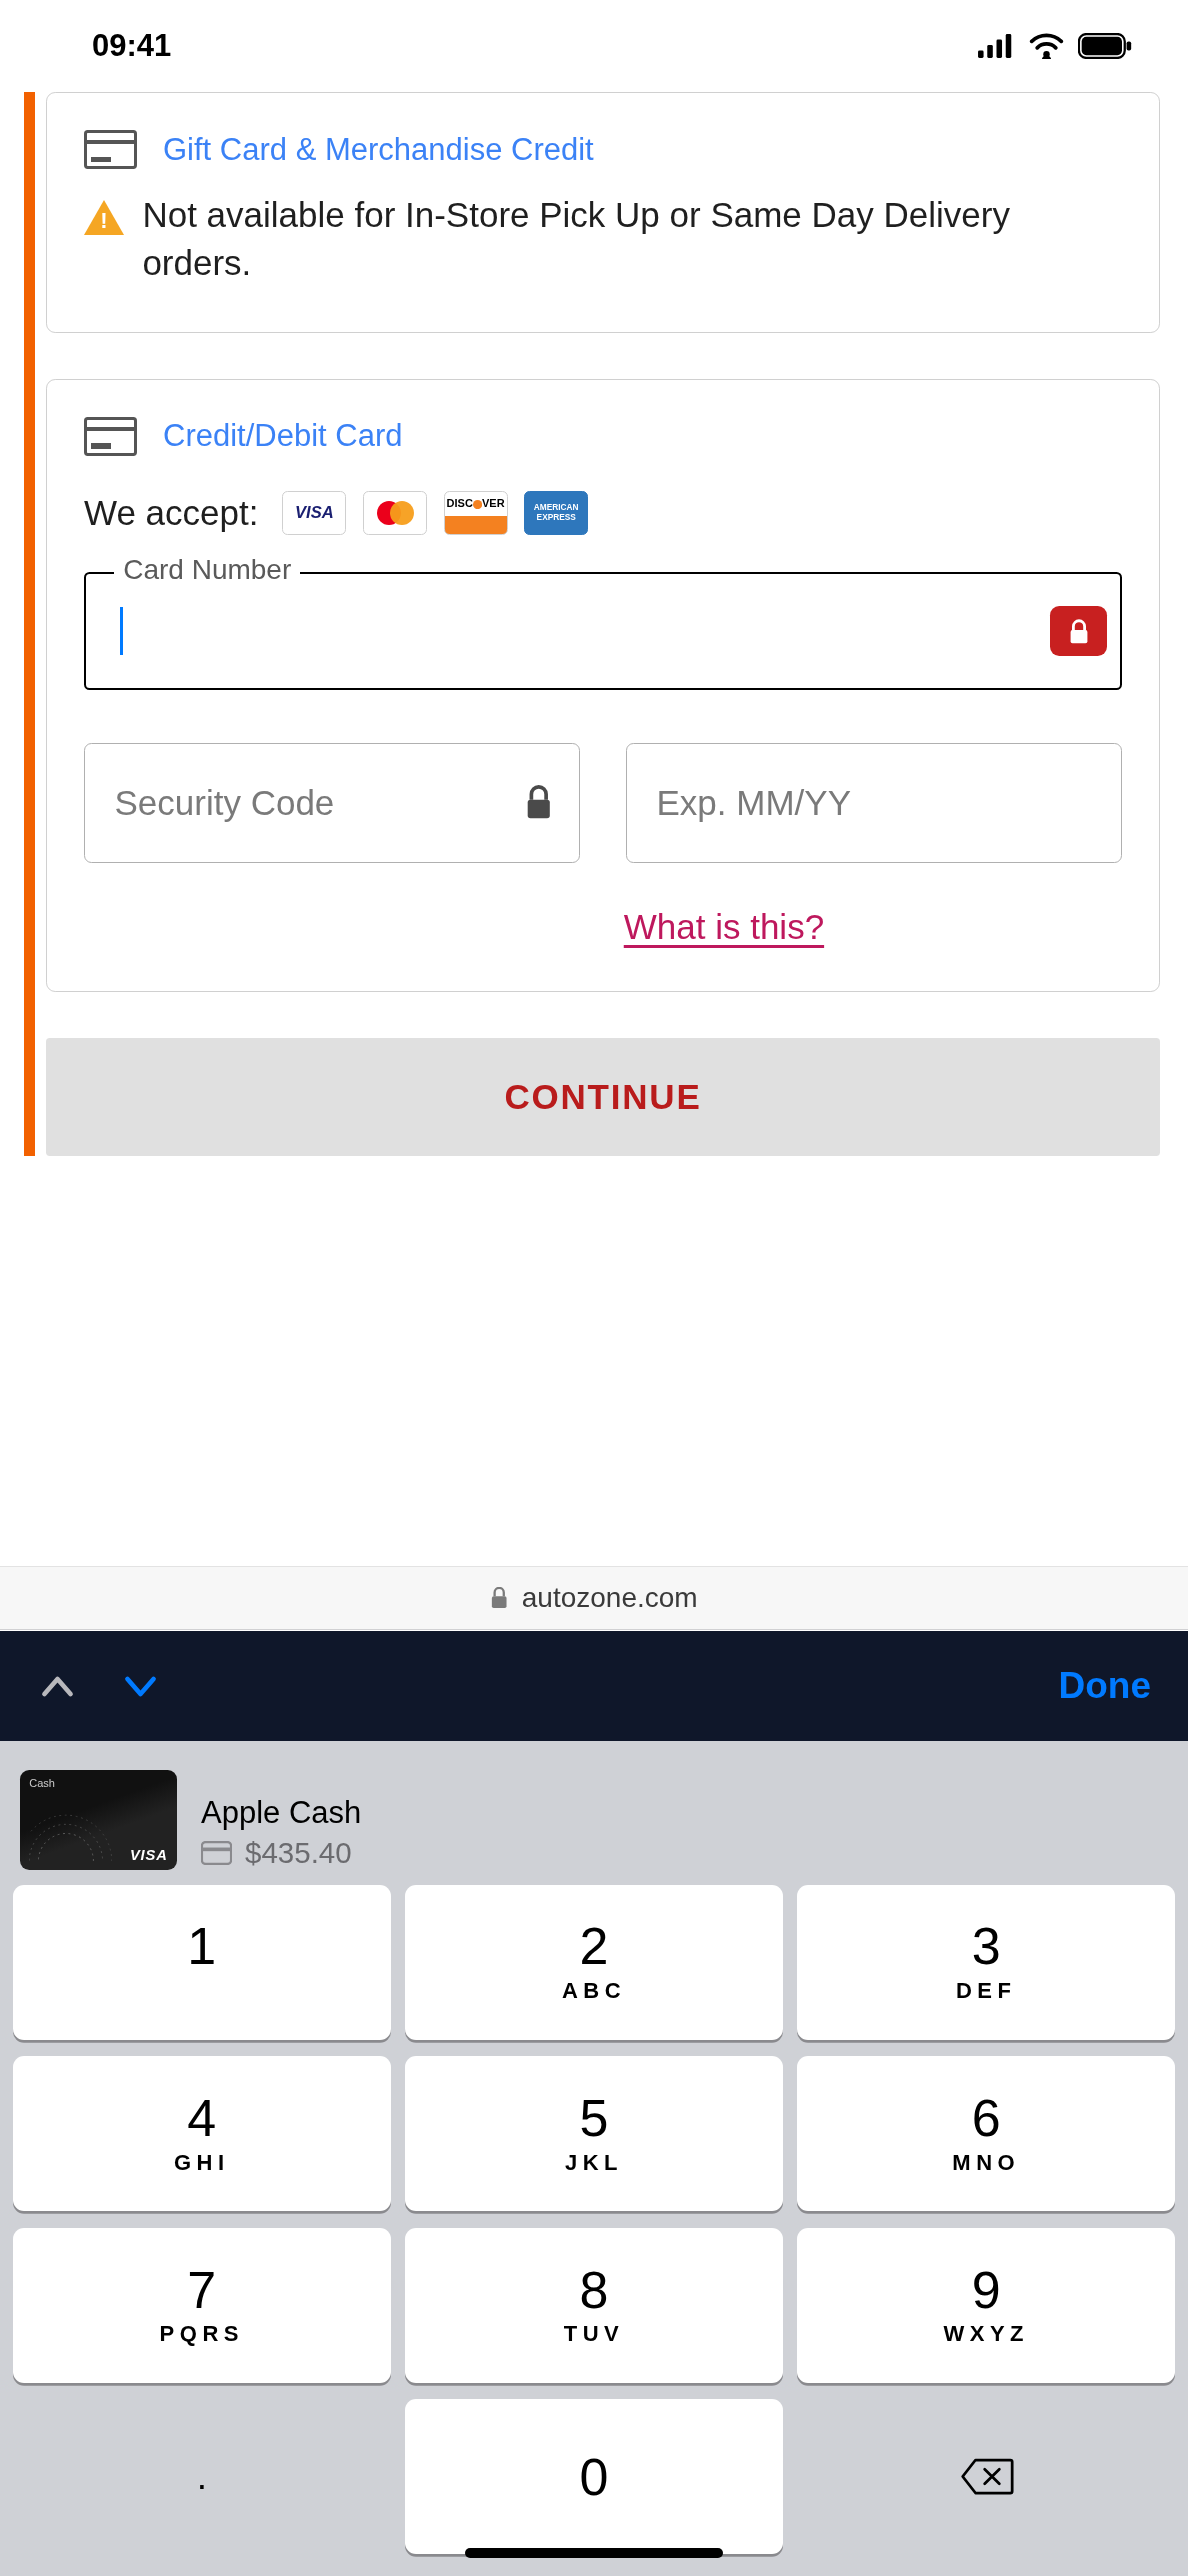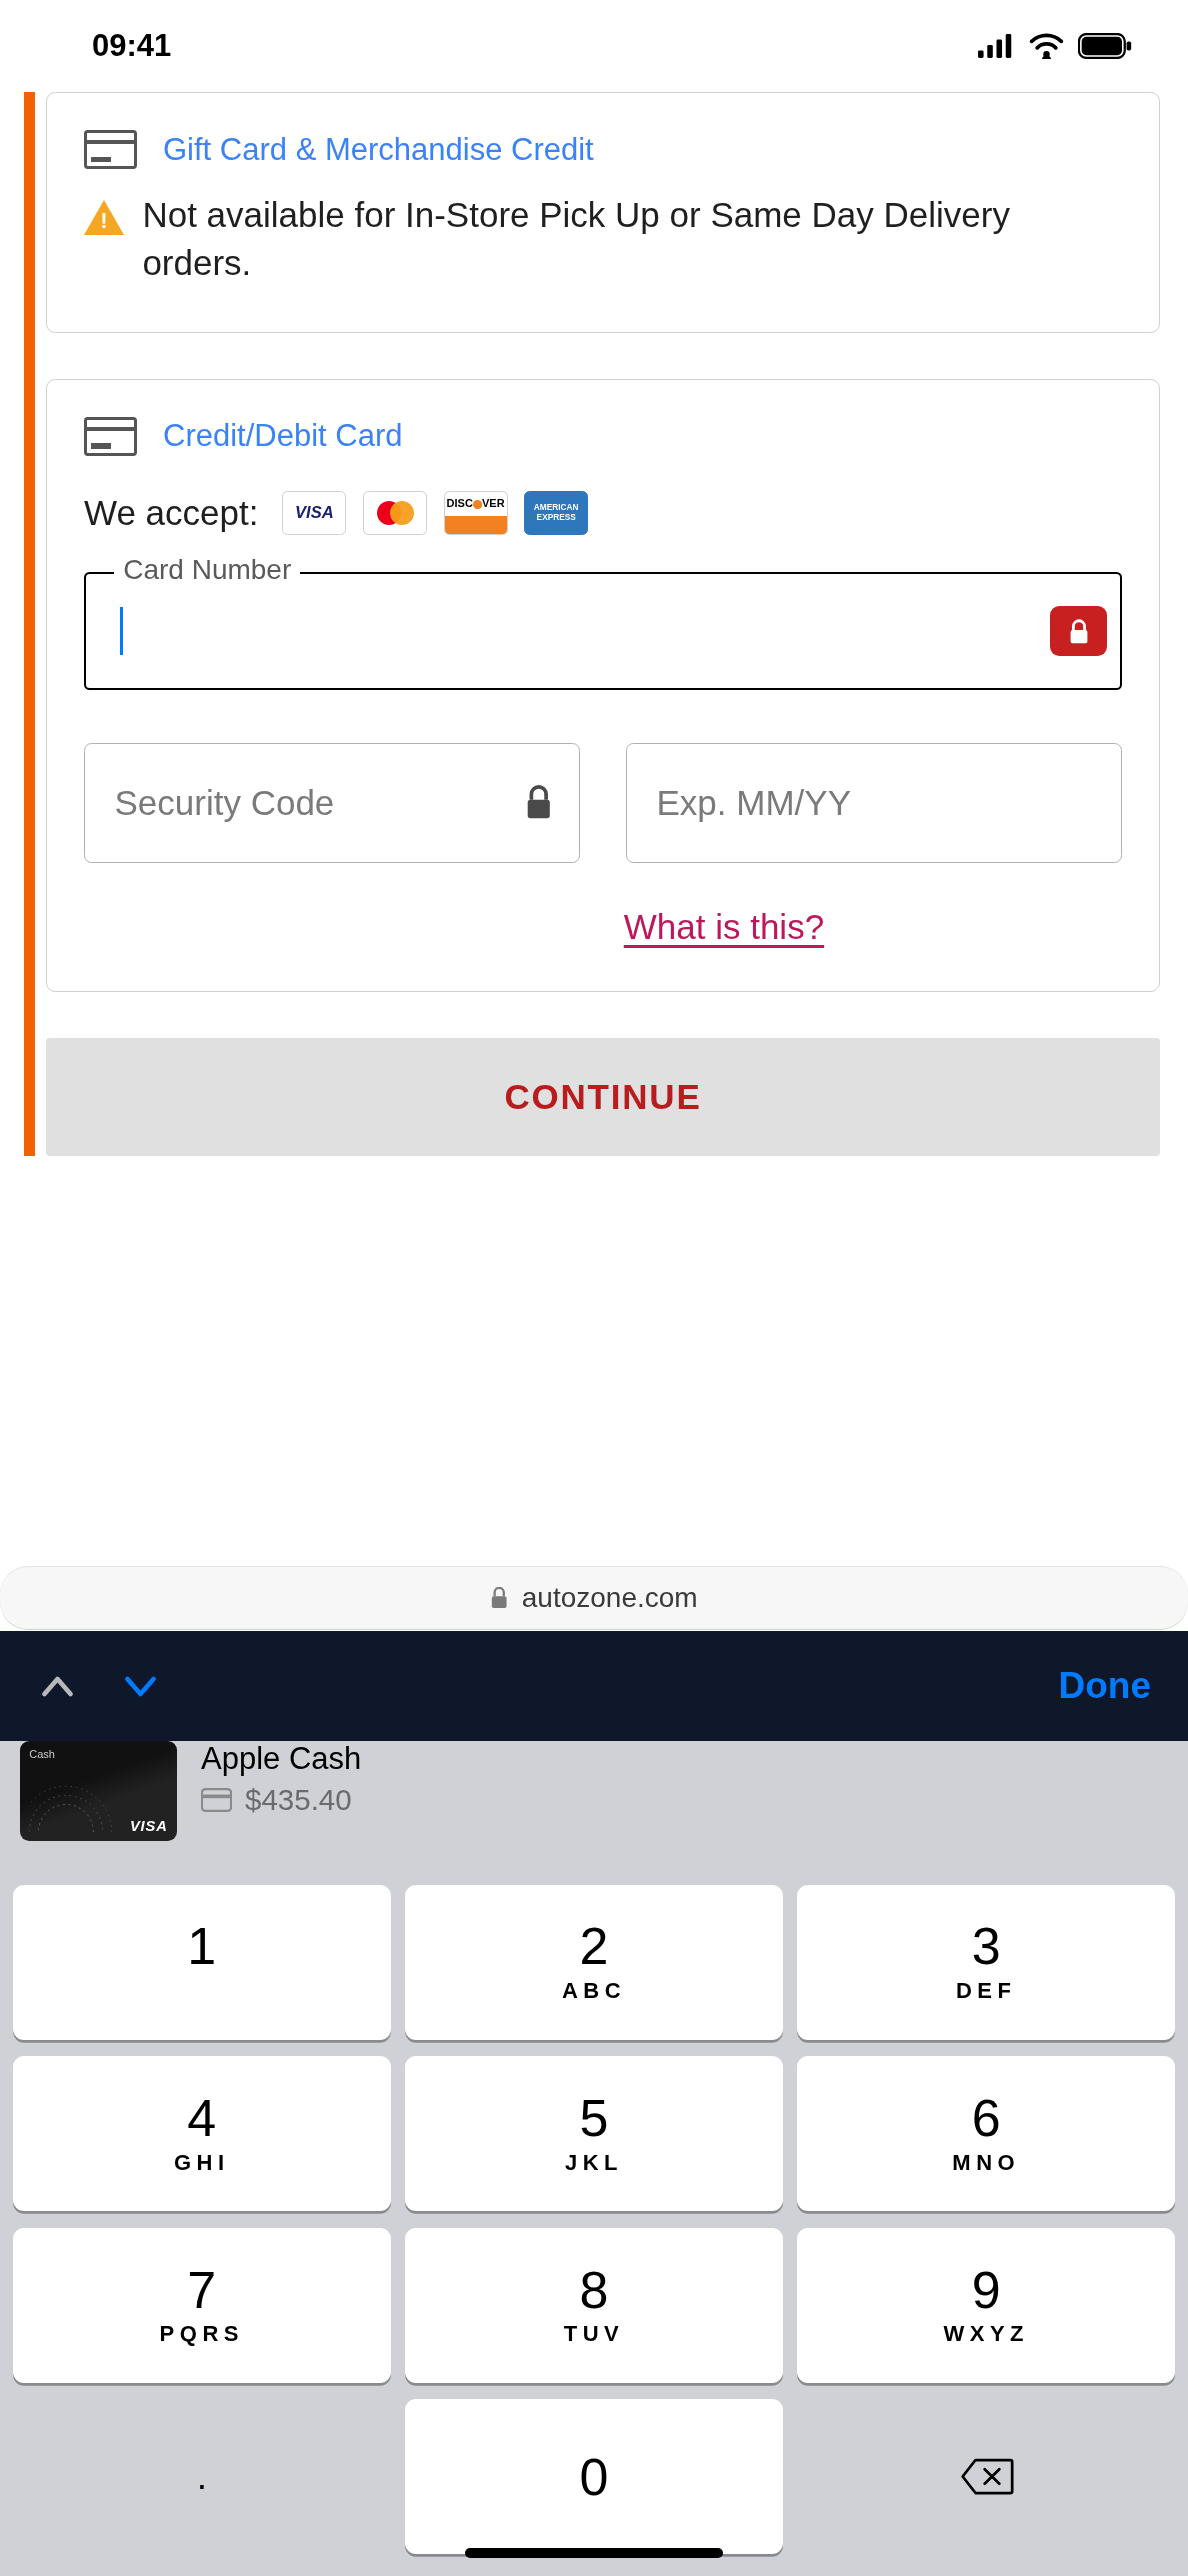--- a/index.html
+++ b/index.html
@@ -20,25 +20,25 @@
     .fieldset-cardnum { position: relative; border: 2.8px solid #000; border-radius: 5.5px; height: 118px; padding: 0 28px; display: flex; align-items: center; }
     .fieldset-legend { position: absolute; top: -20px; left: 28px; background: #fff; padding: 0 9.2px; font-size: 28px; color: #5a5a5a; }
     .caret { width: 3.7px; height: 48px; background: #007aff; animation: blink 1s steps(1) infinite; margin-left: 5.5px; }
     @keyframes blink { 50% { opacity: 0; } }
     .red-lock { position: absolute; right: 13px; top: 50%; transform: translateY(-50%); width: 57px; height: 50px; background: #c82020; border-radius: 9.2px; display: flex; align-items: center; justify-content: center; }
     .two-col { display: flex; gap: 46px; margin-top: 53px; }
     .input-box { flex: 1; border: 1.8px solid #b0b0b0; border-radius: 7.4px; height: 120px; display: flex; align-items: center; padding: 0 29.5px; font-size: 35px; color: #7a7a7a; position: relative; }
     .lock-right { position: absolute; right: 26px; }
     .help-link { font-size: 35px; color: #be185d; text-decoration: underline; text-underline-offset: 5.5px; margin-top: 44px; margin-left: 52%; }
     .continue-btn { background: #e0e0e0; color: #b91c1c; font-size: 35px; font-weight: 700; letter-spacing: 1.8px; height: 118px; display: flex; align-items: center; justify-content: center; border-radius: 3.7px; margin-top: 5.5px; }
-    .addr-bar { position: absolute; left: 0; top: 1566px; width: 1188px; height: 64px; background: #f7f7f7; border-top: 0.9px solid #e3e3e3; border-bottom: 0.9px solid #d1d1d3; display: flex; align-items: center; justify-content: center; gap: 13px; font-size: 28px; color: #3a3a3a; border-radius: 28px; }
+    .addr-bar { position: absolute; left: 0; top: 1566px; width: 1188px; height: 64px; background: #f7f7f7; border-top: 0.9px solid #e3e3e3; border-bottom: 0.9px solid #d1d1d3; display: flex; align-items: center; justify-content: center; gap: 13px; font-size: 28px; color: #3a3a3a; }
     .nav-row { position: absolute; left: 0; top: 1631px; width: 1188px; height: 111px; background: #0f172a; border-bottom: 1.8px solid #c9c9cb; display: flex; align-items: center; justify-content: space-between; padding: 0 37px; }
     .nav-arrows { display: flex; gap: 42px; }
     .done { font-size: 37px; font-weight: 600; color: #007aff; }
-    .suggest-row { position: absolute; left: 0; top: 1741px; width: 1188px; height: 129px; background: #cfd1d6; display: flex; align-items: flex-start; padding: 0 20px; gap: 24px; }
+    .suggest-row { position: absolute; left: 0; top: 1741px; width: 1188px; height: 129px; background: #cfd1d6; display: flex; align-items: flex-end; padding: 0 20px; gap: 24px; }
     .wallet-card { width: 157px; height: 100px; border-radius: 9.2px; background: linear-gradient(160deg, #111 40%, #222 60%); position: relative; overflow: hidden; }
     .wallet-visa { position: absolute; right: 9.2px; bottom: 7.4px; font-size: 14.7px; font-weight: 700; color: #fff; font-style: italic; letter-spacing: 0.9px; }
     .suggest-text .name { font-size: 31px; color: #000; margin-bottom: 5.5px; }
     .suggest-text .amt-row { display: flex; align-items: center; gap: 13px; color: #6b6b6f; font-size: 29.5px; }
     .keyboard { position: absolute; left: 0; top: 1870px; width: 1188px; height: 706px; background: #cfd1d6; padding: 14.7px 13px 0 13px; }
     .krow { display: flex; gap: 14.7px; margin-bottom: 16.6px; }
     .key { flex: 1; height: 155px; background: #fff; border-radius: 11px; box-shadow: 0 2.8px 0 #8a8a8e; display: flex; flex-direction: column; align-items: center; justify-content: center; }
     .key .num { font-size: 52px; font-weight: 400; color: #000; line-height: 1; }
     .key .let { font-size: 22px; font-weight: 700; letter-spacing: 5.5px; color: #000; margin-top: 5.5px; }
     .key-ghost { flex: 1; height: 155px; background: transparent; display: flex; align-items: center; justify-content: center; }

